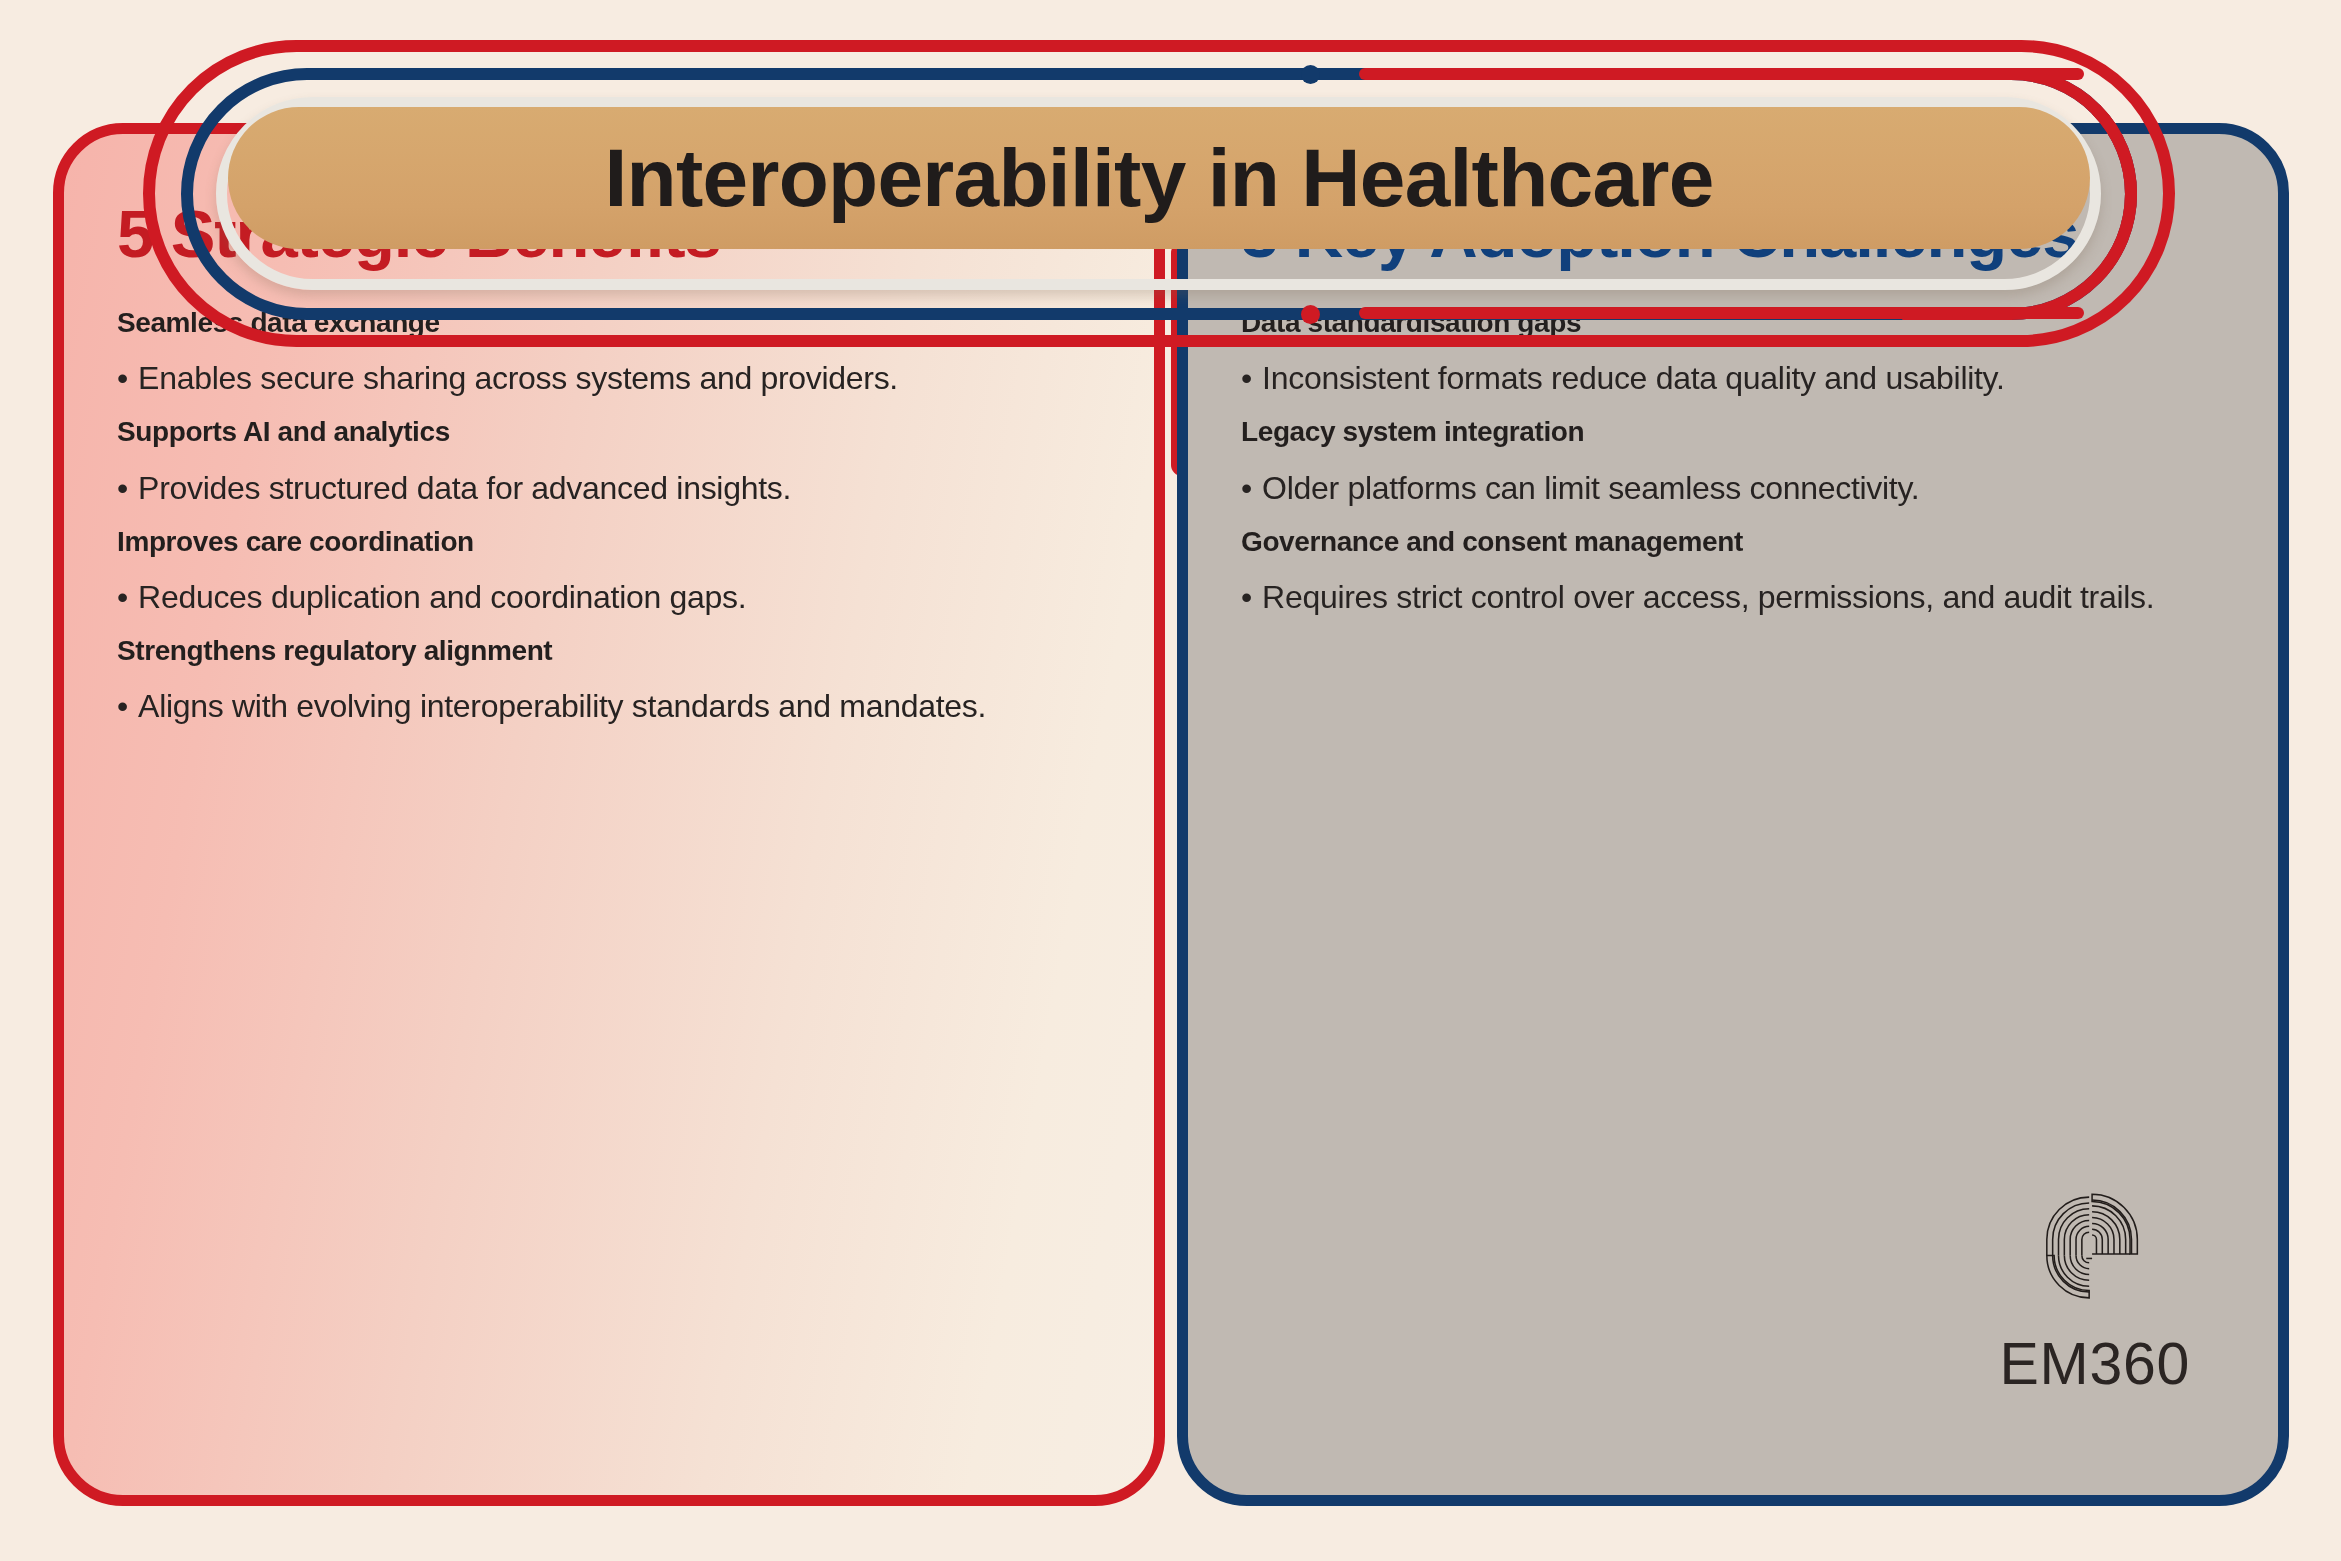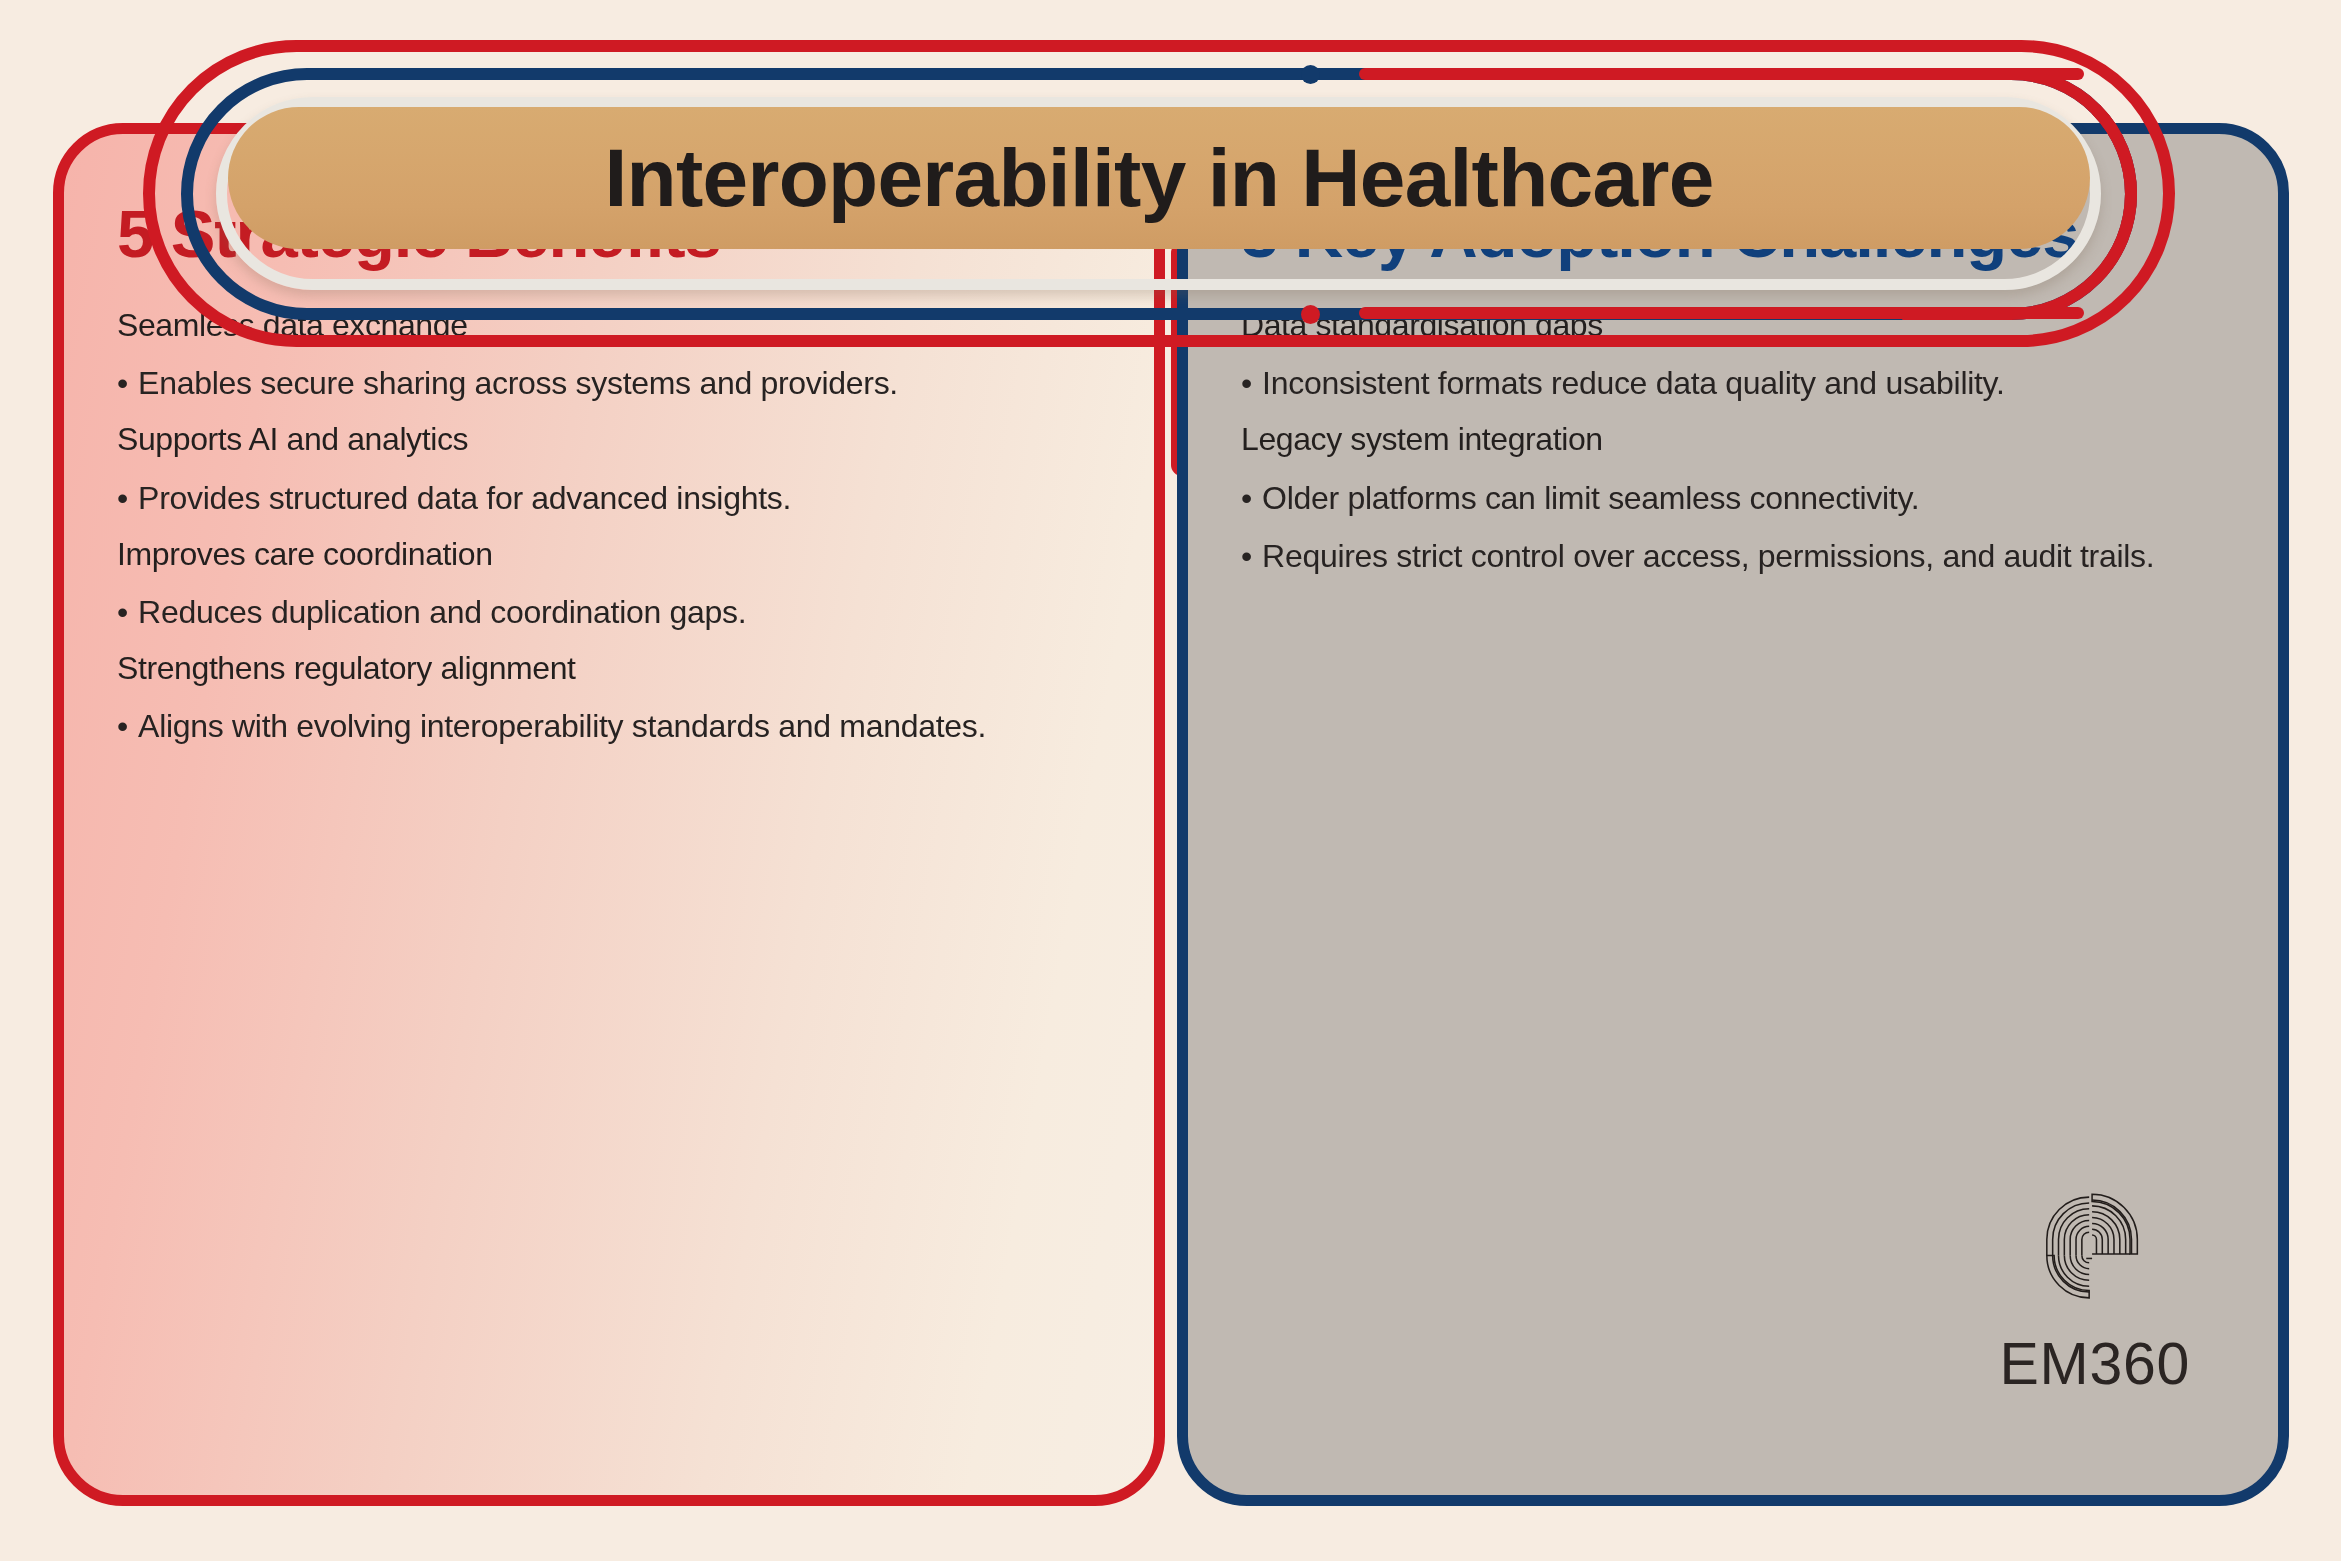--- a/index.html
+++ b/index.html
@@ -77,22 +77,22 @@
     line-height: 1.0;
     margin-bottom: 38px;
     font-stretch: condensed;
   }
   #benefits-title { color: #c41c23; }
   #challenges-title { color: #10407c; }
 
   .item { margin-bottom: 4.4px; }
 
   .item-head {
-    font-size: 32px;
-    font-weight: 400;
+    font-size: 28px;
+    font-weight: 700;
     color: #231f1e;
     line-height: 1.26;
     letter-spacing: -0.4px;
   }
 
   .item-body {
     font-size: 32px;
     font-weight: 400;
     color: #272322;
     line-height: 1.22;
@@ -272,20 +272,21 @@
       </div>
 
       <div class="item">
         <div class="item-head">Legacy system integration</div>
         <div class="item-body">
           <span class="bullet">•</span><span>Older platforms can limit seamless connectivity.</span>
         </div>
       </div>
 
       <div class="item">
+        <div class="item-head">Governance and consent management</div>
         <div class="item-body">
           <span class="bullet">•</span><span>Requires strict control over access, permissions, and audit trails.</span>
         </div>
       </div>
     </div>
 
     <div id="logo">
       <svg id="logo-mark" viewBox="0 0 200 190">
         <g fill="none" stroke="#221d1b" stroke-width="2.1">
           <path d="M96 22 a62 62 0 0 1 62 62 v20 h-10 v-20 a52 52 0 0 0 -52 -52 z"></path>

